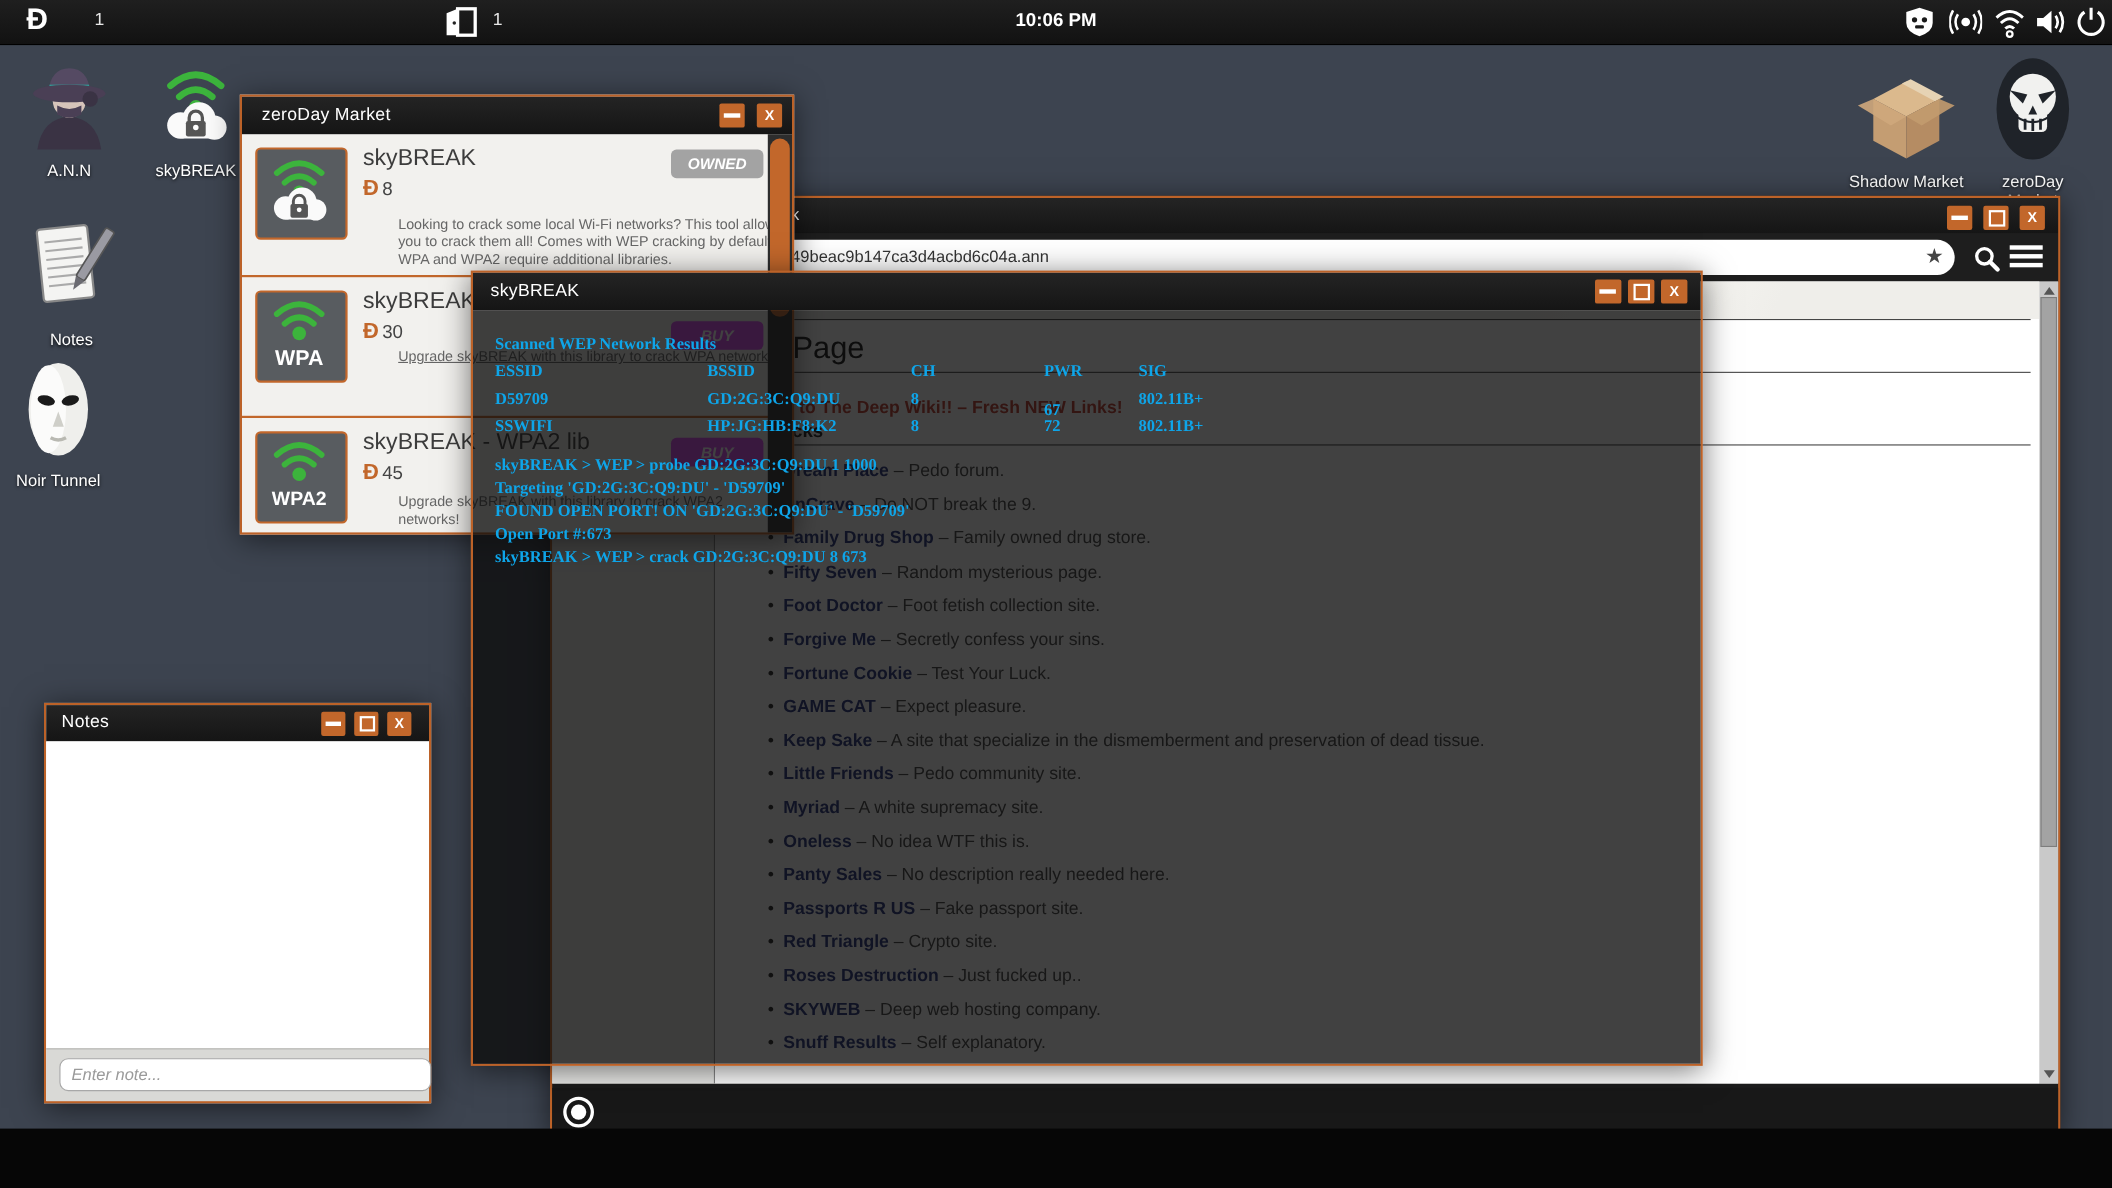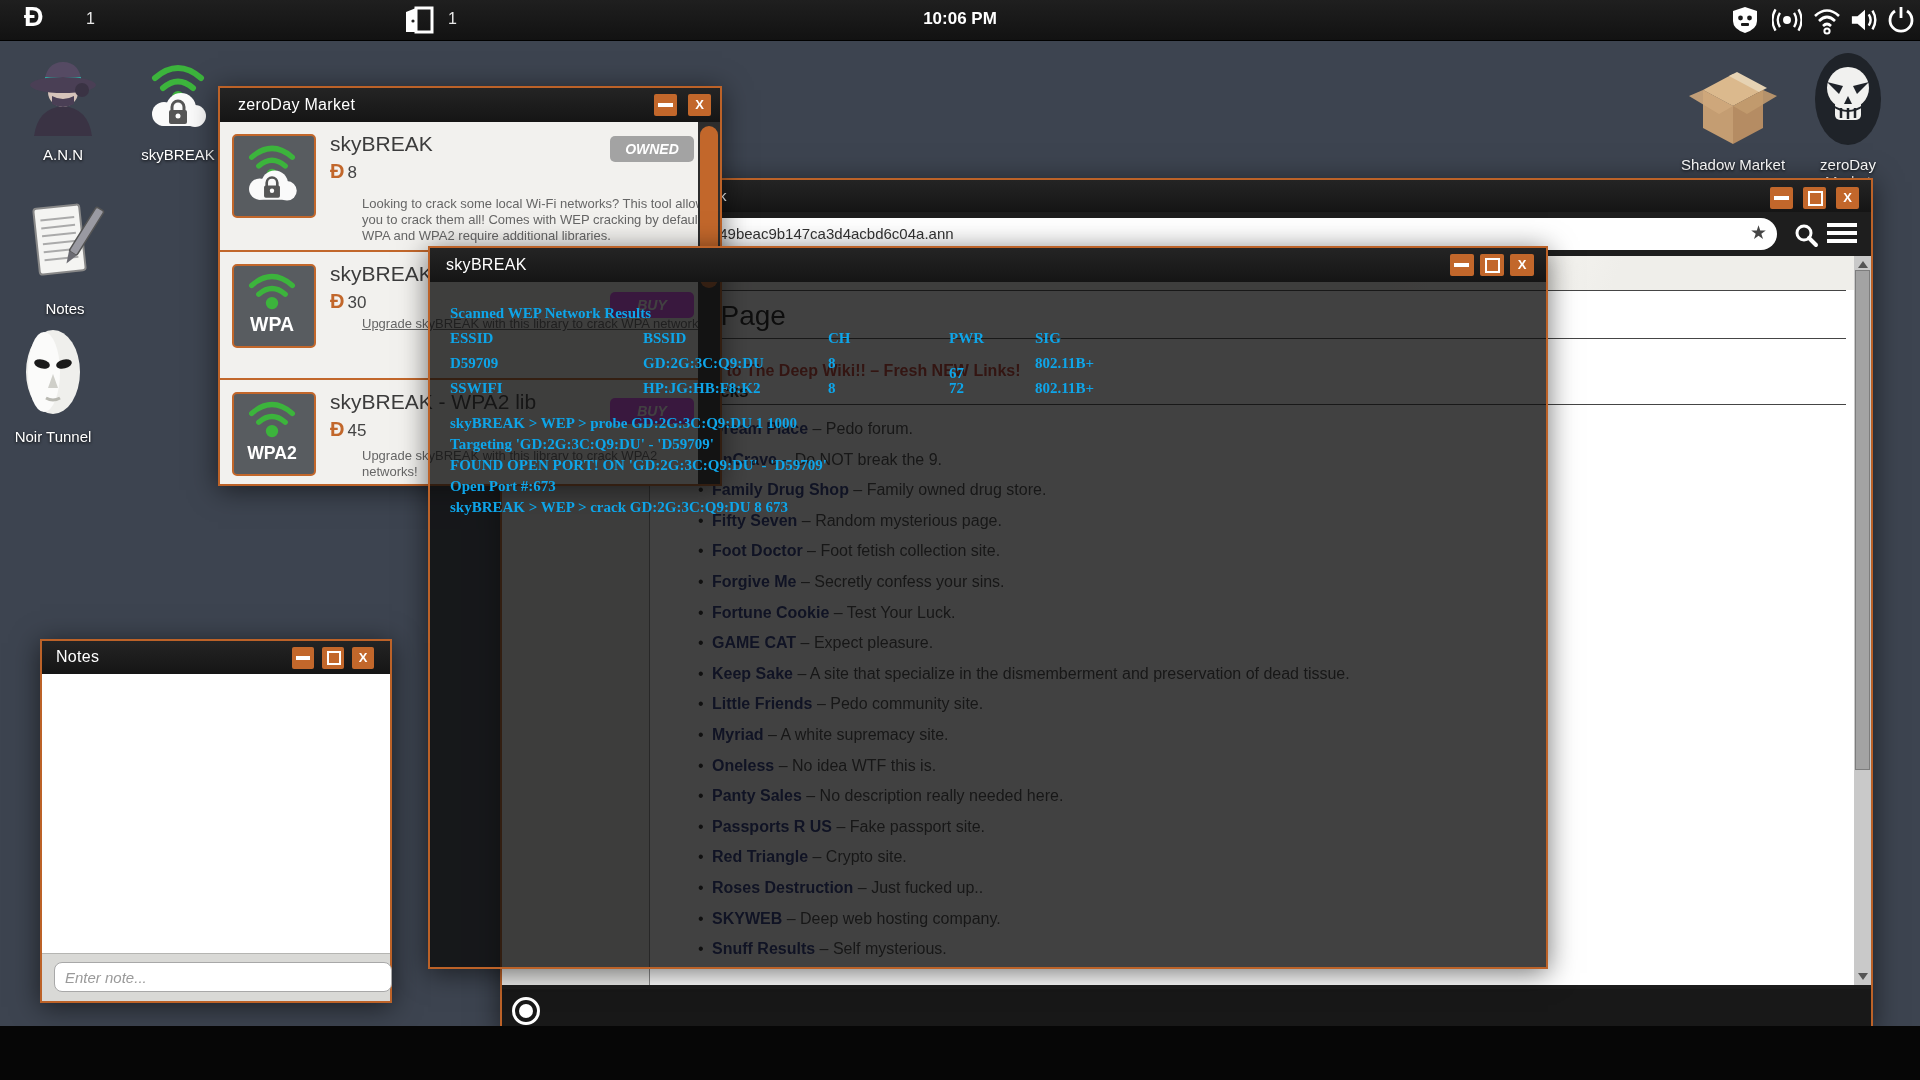--- a/index.html
+++ b/index.html
@@ -236,21 +236,21 @@
           <li><span class="lnk">GAME CAT</span><span> – Expect pleasure.</span></li>
           <li><span class="lnk">Keep Sake</span><span> – A site that specialize in the dismemberment and preservation of dead tissue.</span></li>
           <li><span class="lnk">Little Friends</span><span> – Pedo community site.</span></li>
           <li><span class="lnk">Myriad</span><span> – A white supremacy site.</span></li>
           <li><span class="lnk">Oneless</span><span> – No idea WTF this is.</span></li>
           <li><span class="lnk">Panty Sales</span><span> – No description really needed here.</span></li>
           <li><span class="lnk">Passports R US</span><span> – Fake passport site.</span></li>
           <li><span class="lnk">Red Triangle</span><span> – Crypto site.</span></li>
           <li><span class="lnk">Roses Destruction</span><span> – Just fucked up..</span></li>
           <li><span class="lnk">SKYWEB</span><span> – Deep web hosting company.</span></li>
-          <li><span class="lnk">Snuff Results</span><span> – Self mysterious.</span></li>
+          <li><span class="lnk">Snuff Results</span><span> – Self explanatory.</span></li>
         </ul>
       </div>
     </div>
 
     <div id="br-scroll">
       <div class="sarr" style="top:5px;border-bottom:7px solid #555;"></div>
       <div id="br-sthumb"></div>
       <div class="sarr" style="bottom:5px;border-top:7px solid #555;"></div>
     </div>
 

